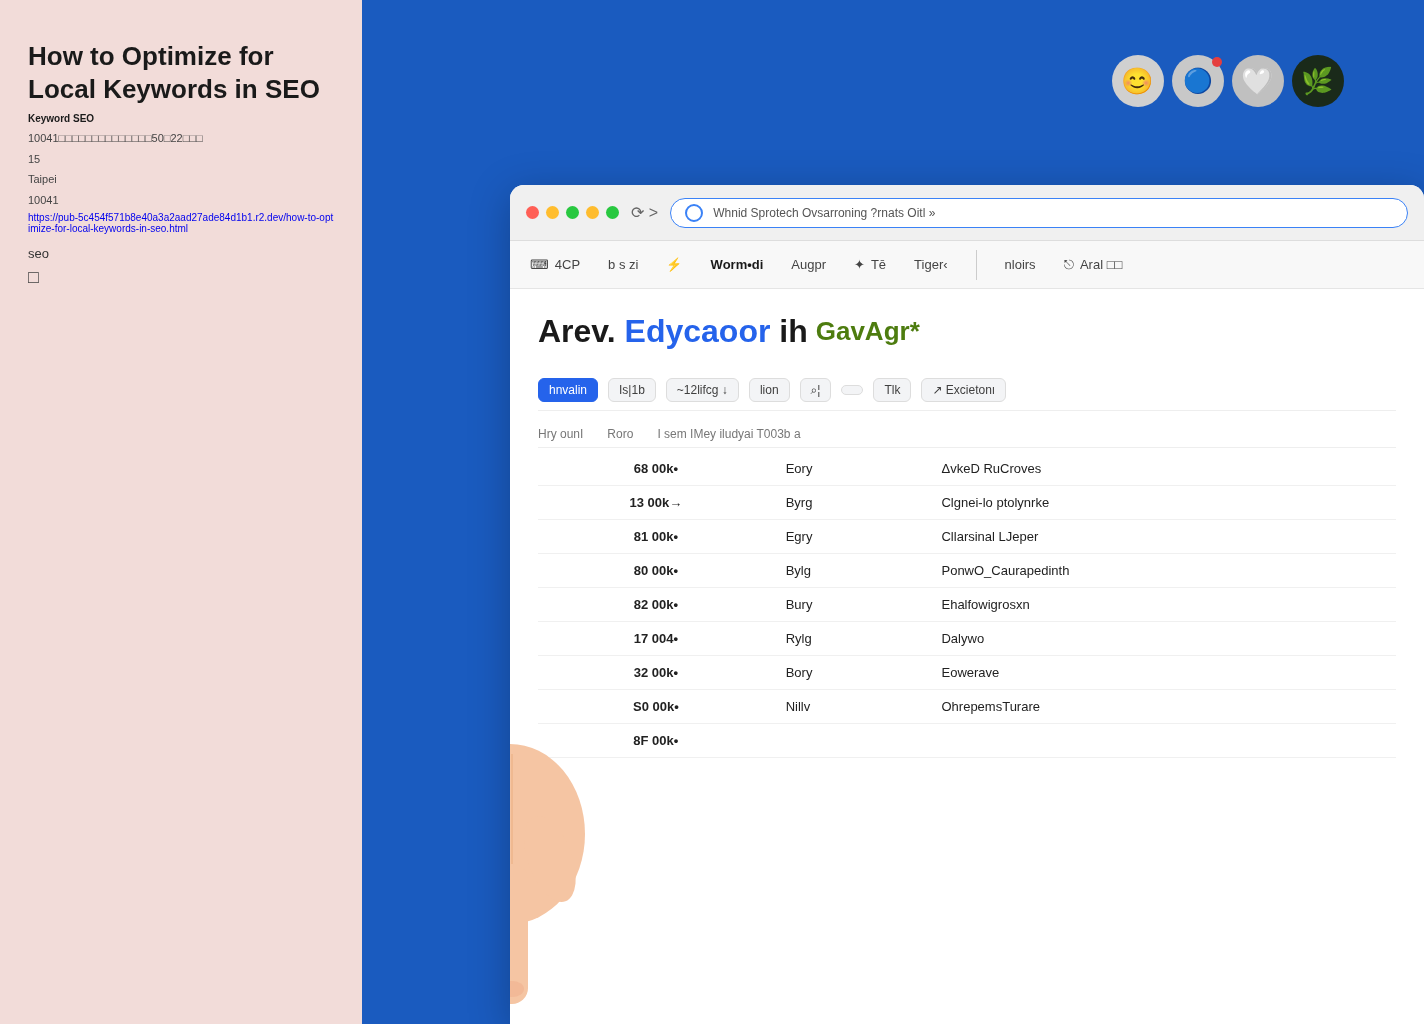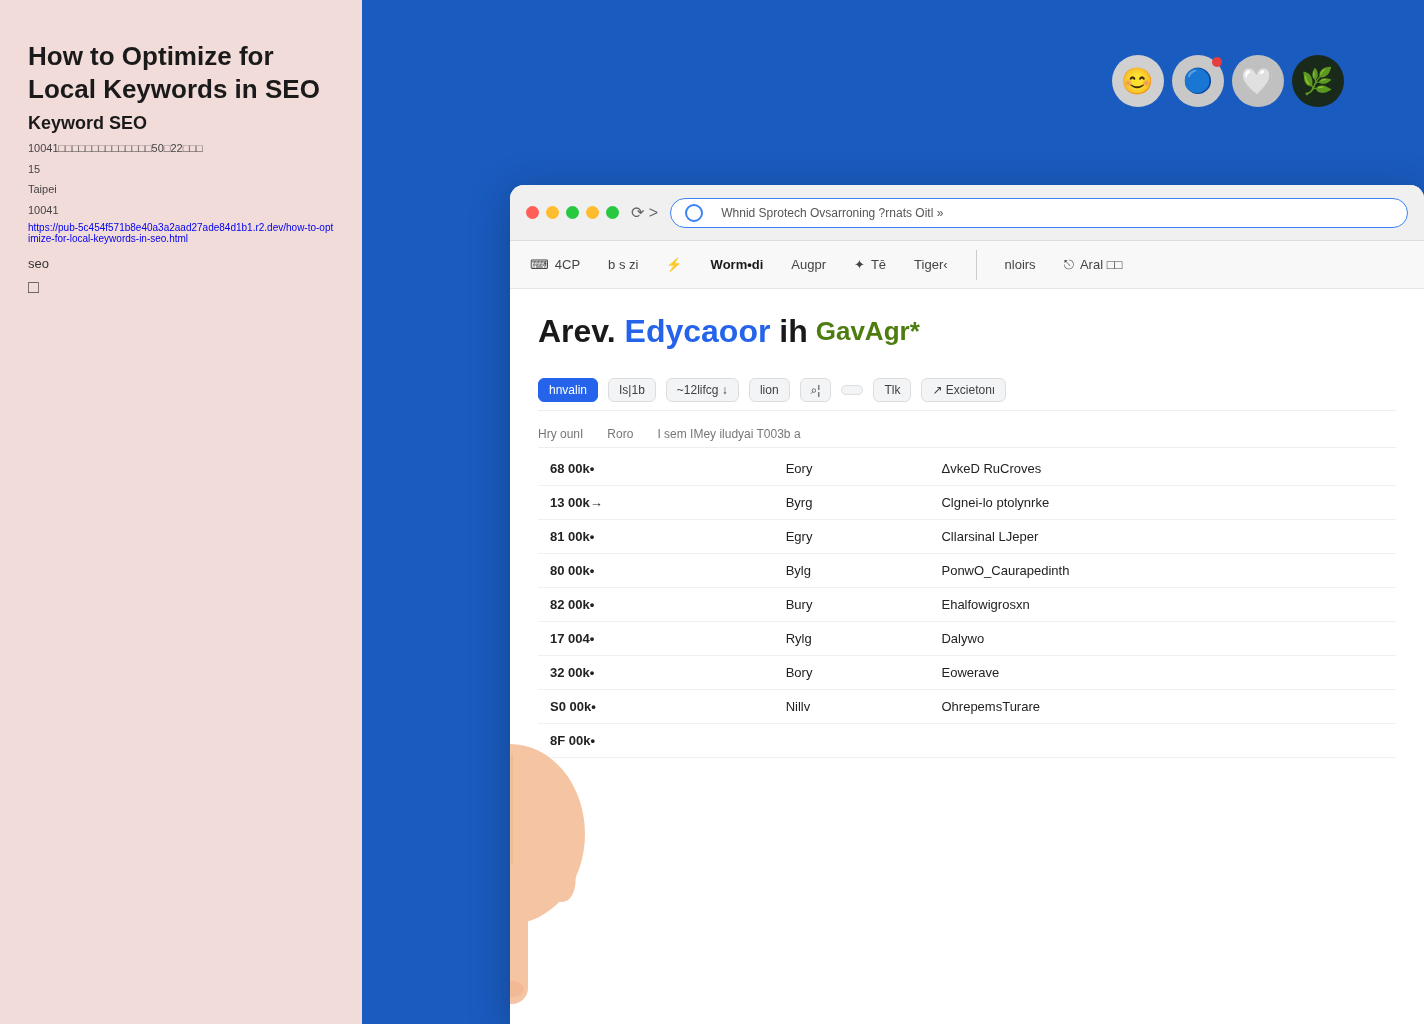--- a/index.html
+++ b/index.html
@@ -25,21 +25,21 @@
       flex-direction: column;
     }
     .sidebar-title {
       font-size: 26px;
       font-weight: 700;
       color: #1a1a1a;
       line-height: 1.25;
       margin-bottom: 8px;
     }
     .sidebar-subtitle {
-      font-size: 18px;
+      font-size: 10px;
       font-weight: 600;
       color: #1a1a1a;
       margin-bottom: 6px;
     }
     .sidebar-meta {
       font-size: 11px;
       color: #444;
       line-height: 1.5;
       margin-bottom: 4px;
     }
@@ -110,21 +110,21 @@
     }
     .address-bar {
       flex: 1;
       height: 30px;
       background: #fff;
       border: 1.5px solid #3b82f6;
       border-radius: 20px;
       display: flex;
       align-items: center;
       padding: 0 14px;
-      gap: 18px;
+      gap: 10px;
     }
     .address-circle {
       width: 18px;
       height: 18px;
       border-radius: 50%;
       border: 2.5px solid #3b82f6;
       flex-shrink: 0;
     }
     .address-text {
       font-size: 12px;
@@ -183,21 +183,21 @@
       font-size: 13px;
     }
     .data-table tbody tr {
       border-bottom: 1px solid #f0f0f0;
     }
     .data-table tbody td {
       padding: 9px 12px;
       color: #222;
       font-size: 13px;
     }
-    .td-vol { font-weight: 700; color: #111; }
+    .td-vol { font-weight: 700; color: #111; text-align: center; }
     .td-diff { color: #888; }
     .td-kw { color: #1a1a1a; }
 
     
     .top-icons {
       position: absolute;
       top: 55px;
       right: 80px;
       display: flex;
       align-items: center;

